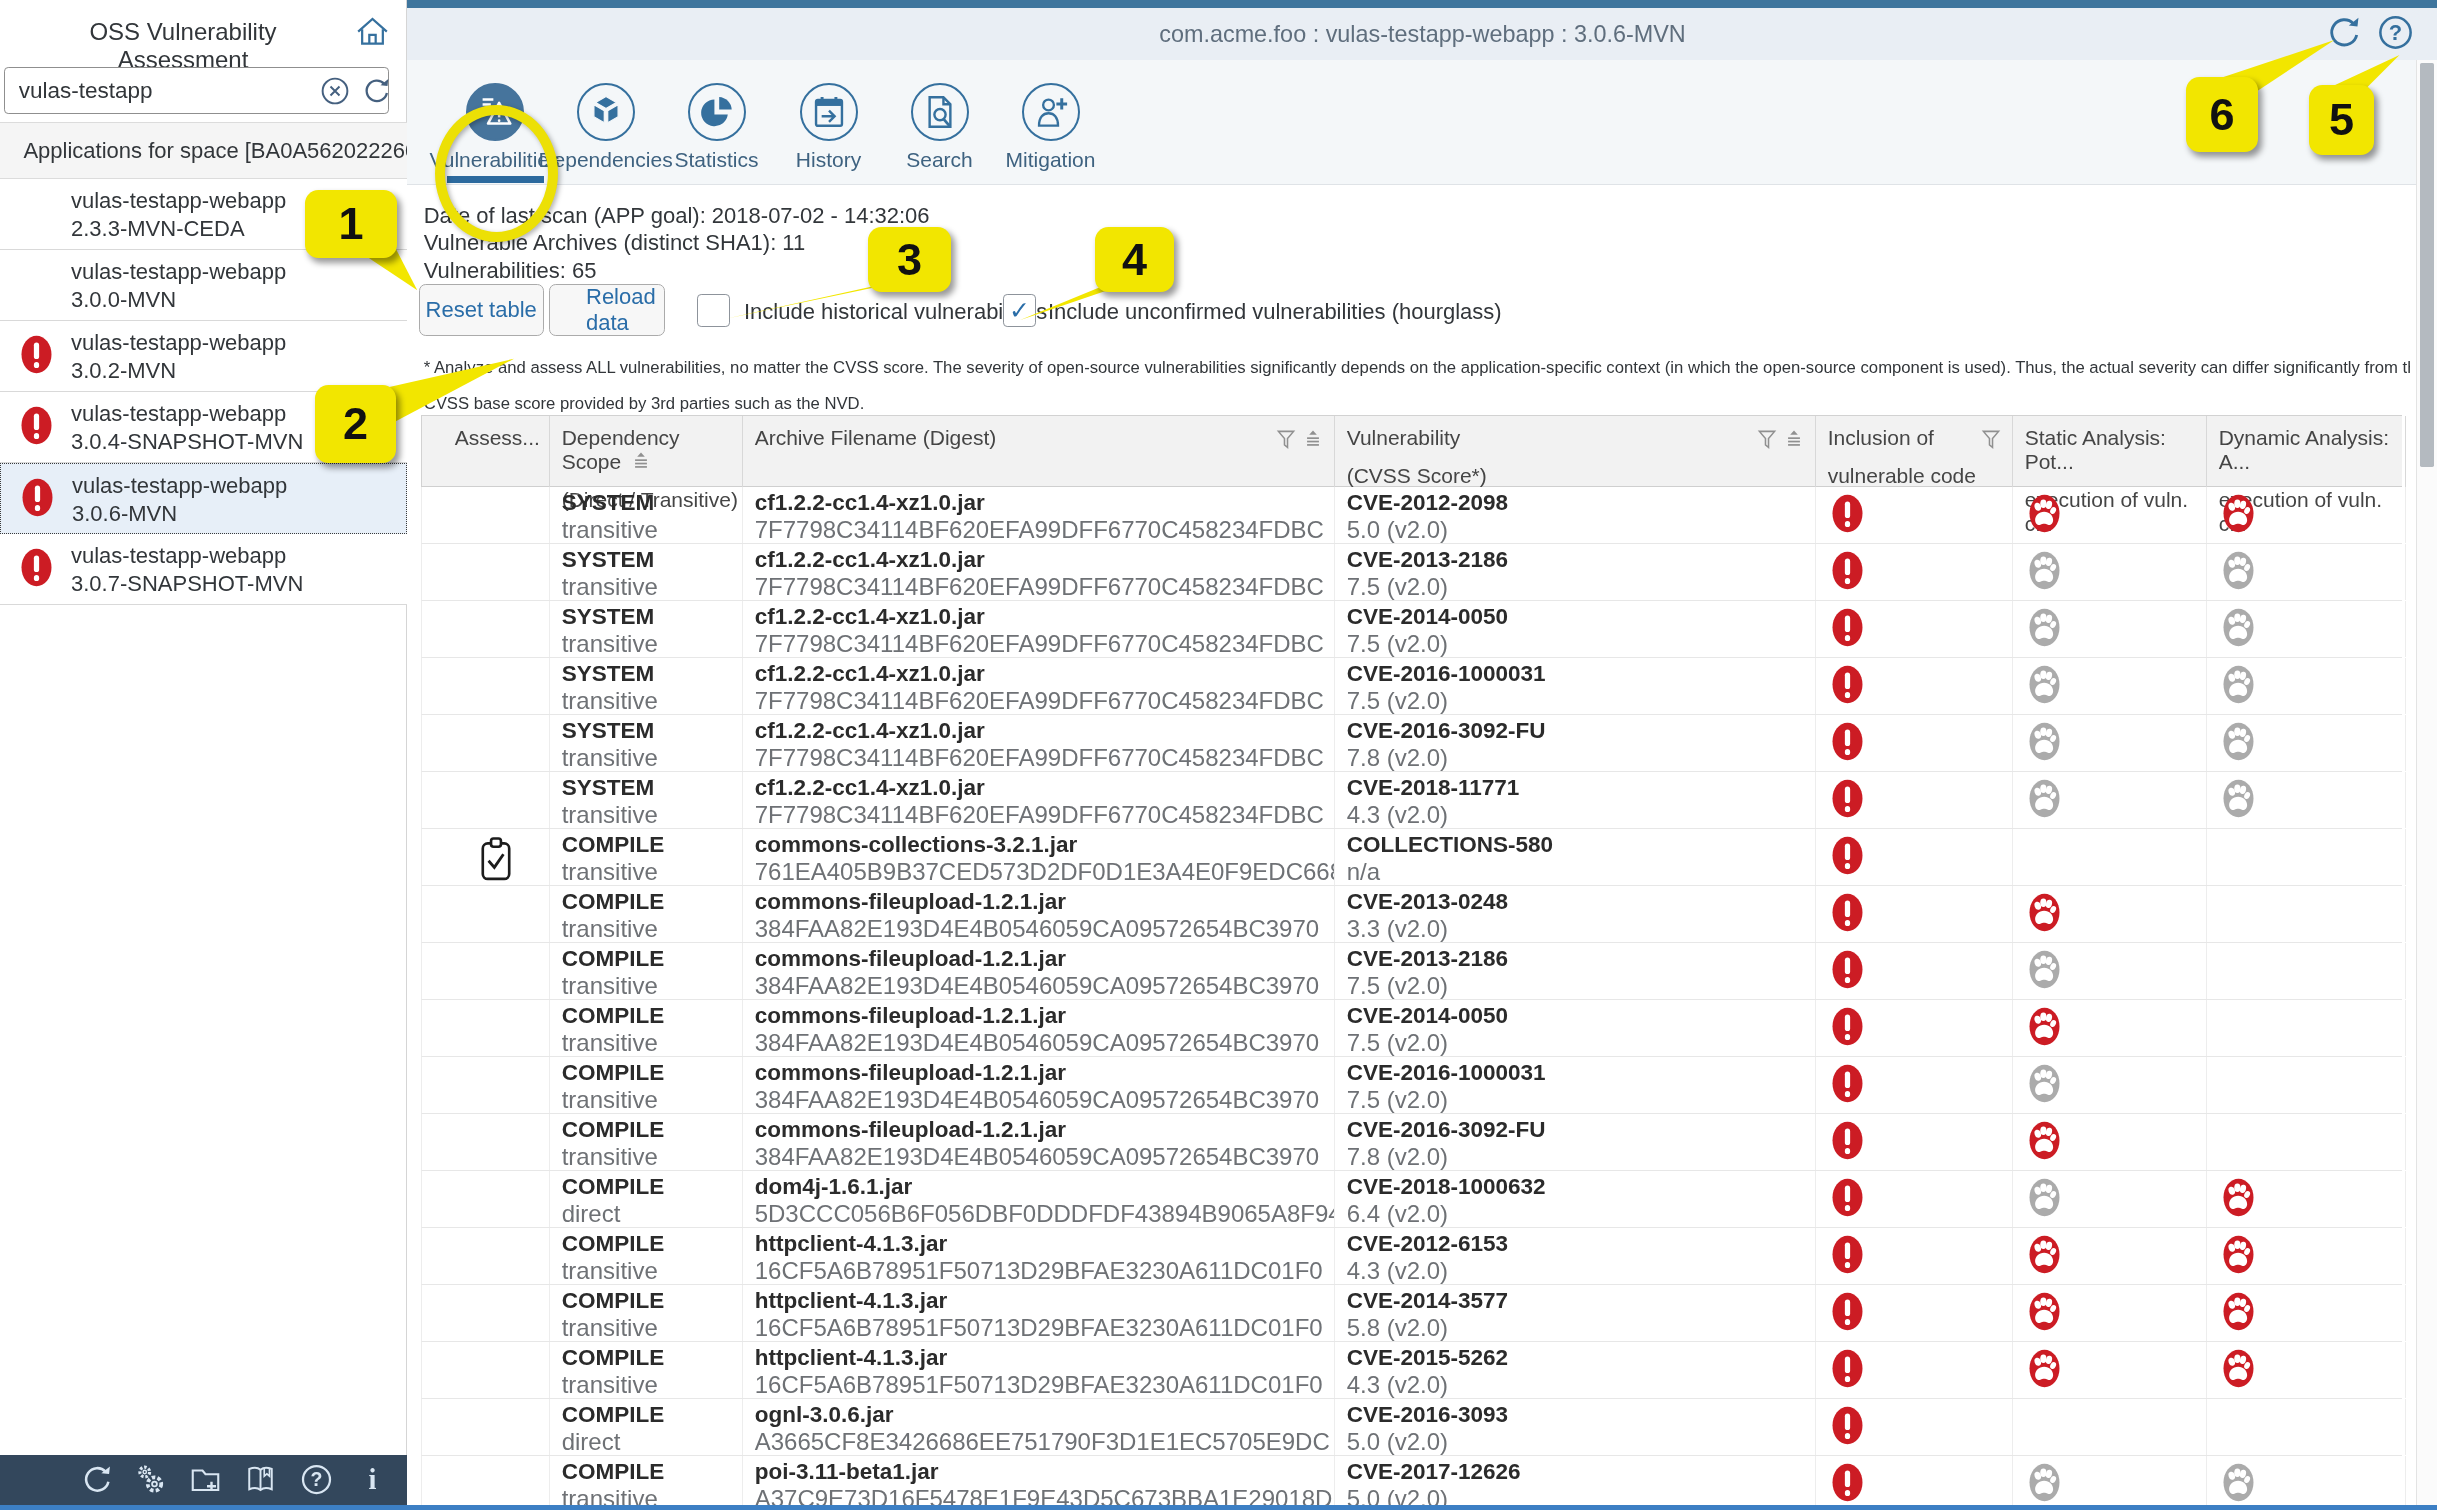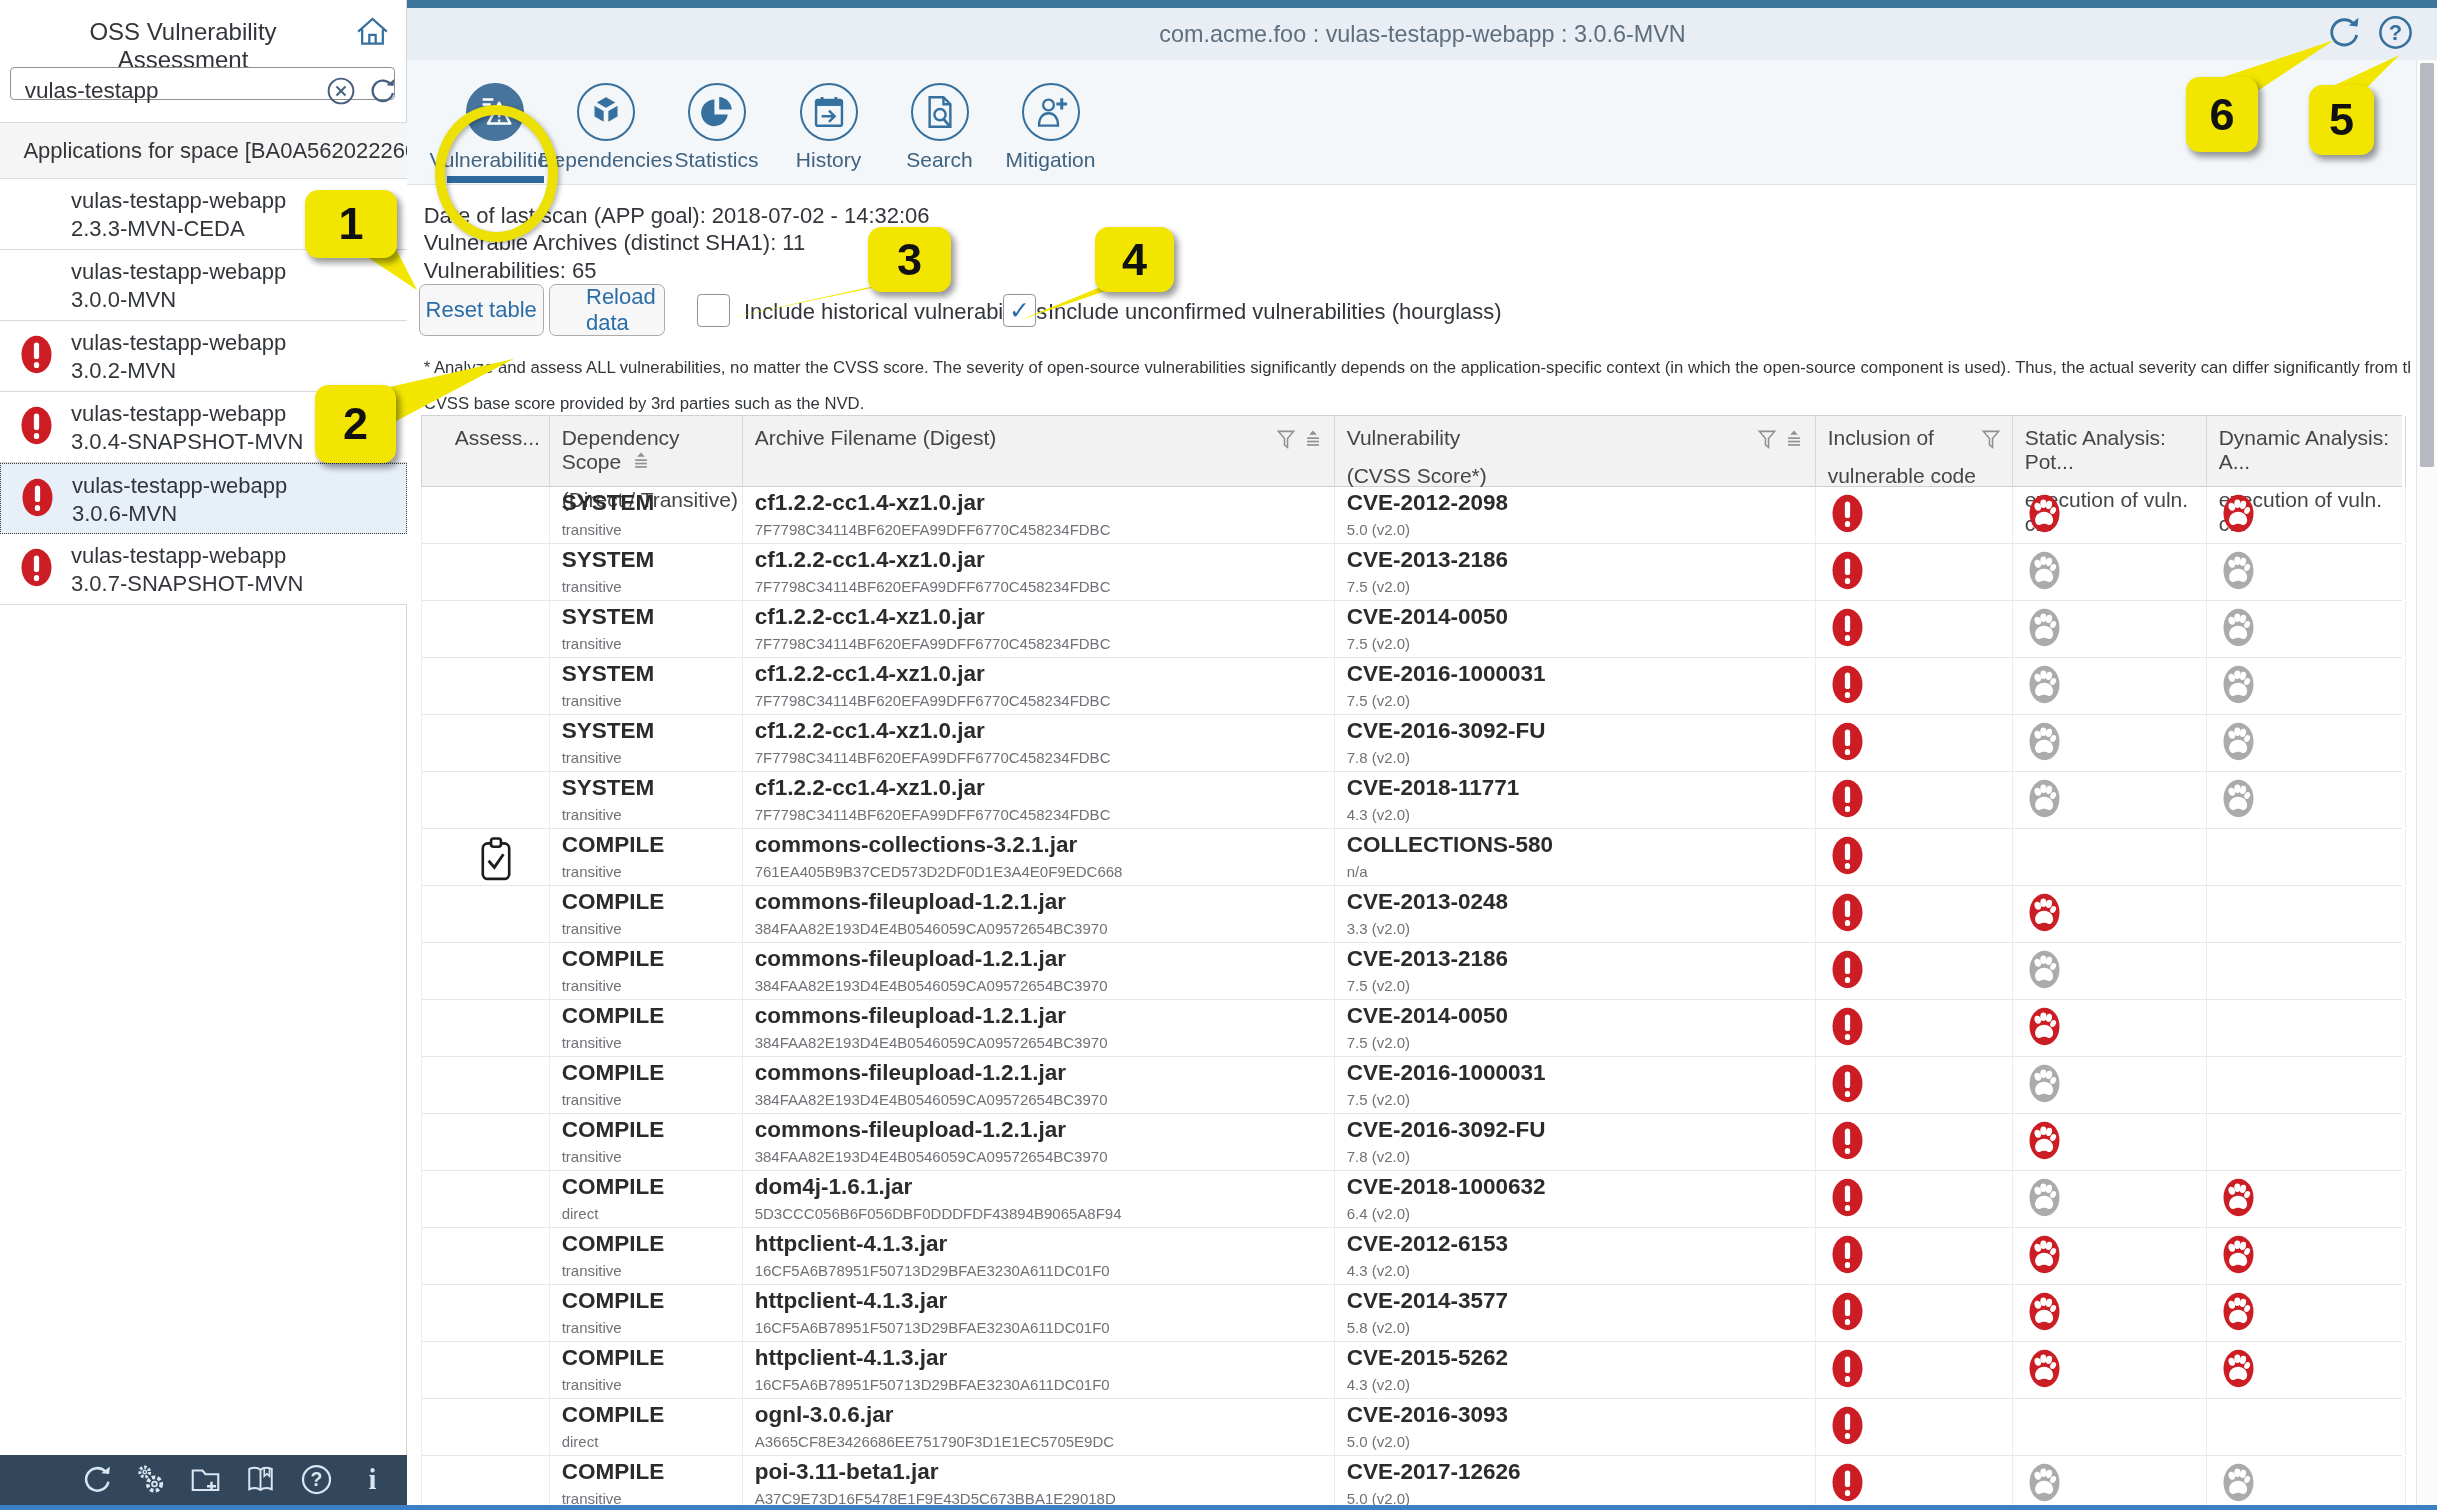--- a/index.html
+++ b/index.html
@@ -3,21 +3,21 @@
 <meta charset="utf-8">
 <style>
   html,body{margin:0;padding:0;background:#fff;}
   #app{position:relative;width:2438px;height:1510px;overflow:hidden;
        font-family:"Liberation Sans","DejaVu Sans",sans-serif;color:#32363a;background:#a3a3a3;}
   
   #sidebar{position:absolute;left:0;top:0;width:407px;height:1510px;background:#fff;border-right:0.8px solid #d5d5d5;box-sizing:border-box;}
   .sb-header{position:absolute;left:0;top:0;width:407px;height:63px;}
   .sb-title{position:absolute;left:33px;top:18.4px;width:300px;text-align:center;font-size:24px;color:#32363a;}
   .home-ic{position:absolute;left:355px;top:15px;width:35px;height:32px;}
-  .sb-search{position:absolute;left:10px;top:67px;width:385px;height:33px;border:0.8px solid #8f8f8f;border-radius:4.2px;box-sizing:border-box;background:#fff;}
+  .sb-search{position:absolute;left:4px;top:67px;width:385px;height:47px;border:0.8px solid #8f8f8f;border-radius:4.2px;box-sizing:border-box;background:#fff;}
   .sb-search input{position:absolute;left:11.7px;top:4.2px;width:275px;height:35px;border:none;outline:none;font-size:22.5px;color:#32363a;font-family:inherit;background:transparent;}
   .inp-ic{position:absolute;top:8.3px;width:30px;height:30px;cursor:pointer;}
   .ic-clear{left:315px;}
   .ic-reload-small{left:357px;}
   .sb-space{position:absolute;left:0;top:122px;width:407px;height:57px;background:#f5f5f5;border-top:0.8px solid #dcdcdc;border-bottom:0.8px solid #dcdcdc;box-sizing:border-box;font-size:22px;line-height:55px;padding-left:23.4px;color:#32363a;white-space:nowrap;overflow:hidden;}
   #app-list{position:absolute;left:0;top:179px;width:407px;}
   .app-item{position:relative;width:407px;height:71px;border-bottom:0.8px solid #d9d9d9;box-sizing:border-box;background:#fff;cursor:pointer;}
   .app-item.selected{background:#e7eff8;border:1.7px dotted #3a3a3a;}
   .app-alert{position:absolute;left:20px;top:14px;width:33px;height:42px;}
   .app-texts{position:absolute;left:71px;top:8.3px;font-size:22px;line-height:27.5px;color:#32363a;}
@@ -53,21 +53,21 @@
   .tgrid{display:grid;grid-template-columns:107px 193px 592px 481px 197px 194px 199px 20px;box-sizing:border-box;padding-left:21px;}
   .th-row{background:#f2f2f2;border-top:0.8px solid #d2d2d2;border-bottom:0.8px solid #cfcfcf;border-left:0.8px solid #d2d2d2;height:72px;}
   .th{position:relative;border-right:0.8px solid #d8d8d8;padding:10px 0 0 11.7px;box-sizing:border-box;font-size:21px;color:#454545;}
   .th .l2{margin-top:14px;}
   .th-icons{position:absolute;right:10px;top:11.7px;display:flex;gap:5px;}
   .th-icons svg{width:22px;height:22px;}
   .th-sort-inline{display:inline-block;vertical-align:-3.3px;margin-left:8.3px;}
   .tr{border-bottom:0.8px solid #e7e7e7;border-left:0.8px solid #ededed;height:57px;background:#fff;cursor:pointer;}
   .td{position:relative;border-right:0.8px solid #ededed;padding:3.3px 0 0 11.7px;box-sizing:border-box;overflow:hidden;}
   .td .l1{font-size:22.5px;font-weight:bold;color:#2b2b2b;line-height:26px;white-space:nowrap;}
-  .td .l2{font-size:15px;color:#6e7175;line-height:23.4px;margin-top:1.7px;white-space:nowrap;}
+  .td .l2{font-size:24px;color:#6e7175;line-height:23.4px;margin-top:1.7px;white-space:nowrap;}
   .td.center{display:flex;justify-content:center;padding-left:0;}
   .cell-icon{width:33px;height:42px;margin:3.3px 0 0 3.3px;}
   .assess-icon{width:38px;height:45px;margin-top:4.2px;}
   
   .scrollbar{position:absolute;left:2009px;top:60px;width:22px;height:1445px;background:#fbfbfb;border-left:0.8px solid #e3e3e3;box-sizing:border-box;}
   .thumb{position:absolute;left:3.3px;top:3.3px;width:14px;height:404px;background:#b4bac0;border-radius:1.7px;cursor:pointer;}
   .bottomline{position:absolute;left:0;top:1505px;width:2438px;height:5px;background:#3c7fc4;z-index:30;}
   
   #tails{position:absolute;left:0;top:0;width:2438px;height:1510px;z-index:49;pointer-events:none;}
   .callout{position:absolute;background:#f2e600;border-radius:13.3px;box-shadow:3.3px 4.2px 6.7px rgba(0,0,0,.4);display:flex;align-items:center;justify-content:center;font-size:45px;font-weight:bold;color:#111;z-index:50;pointer-events:none;}

